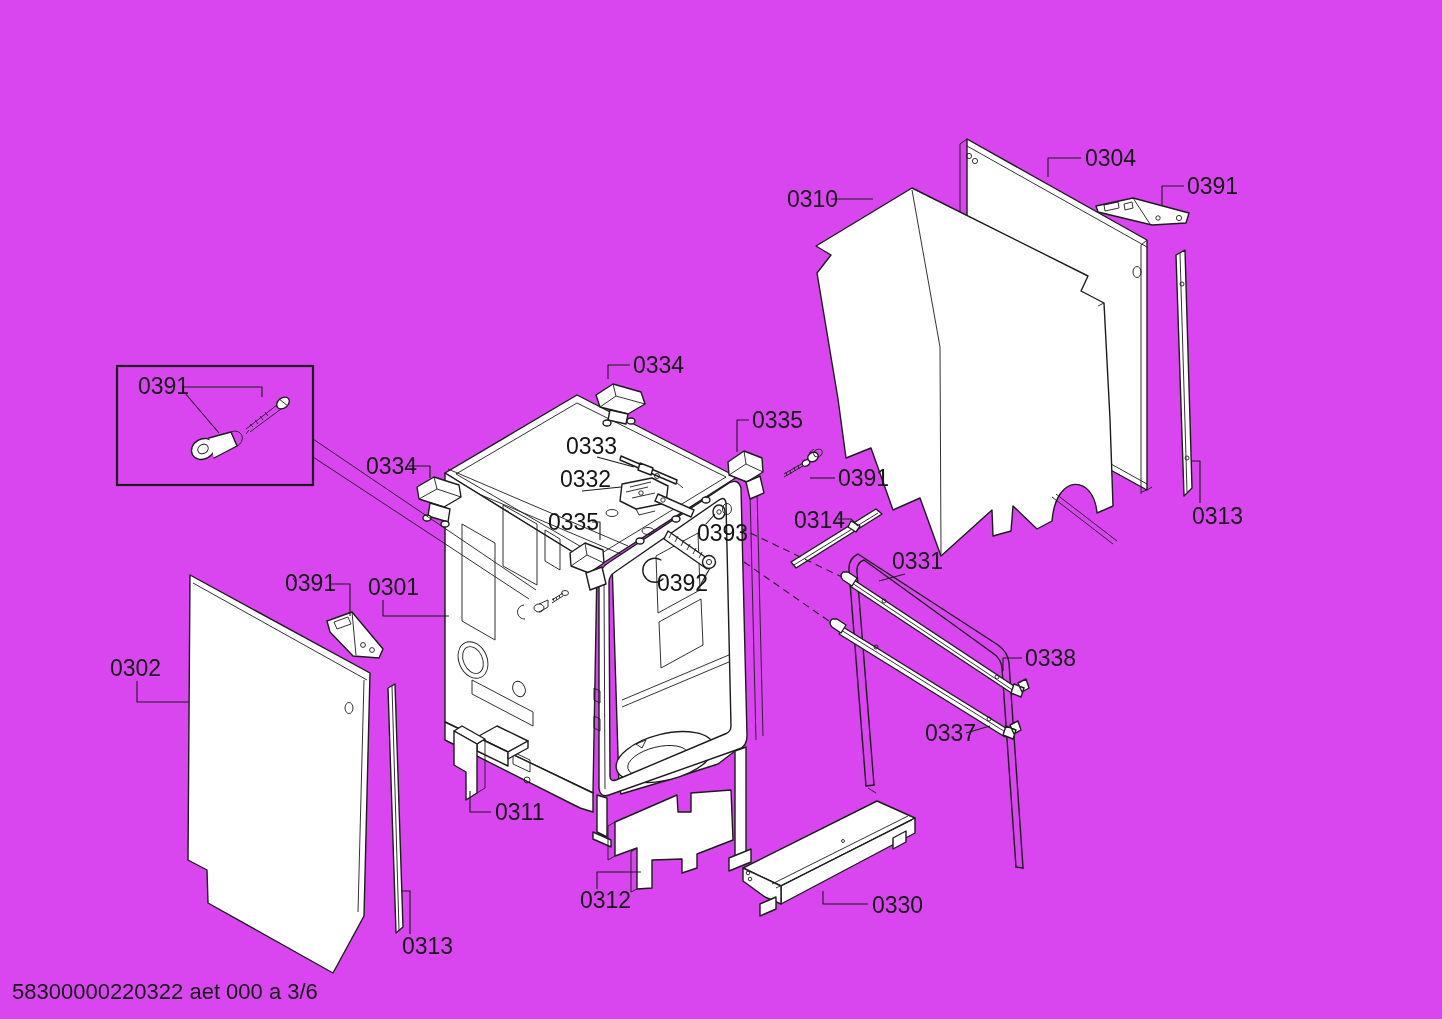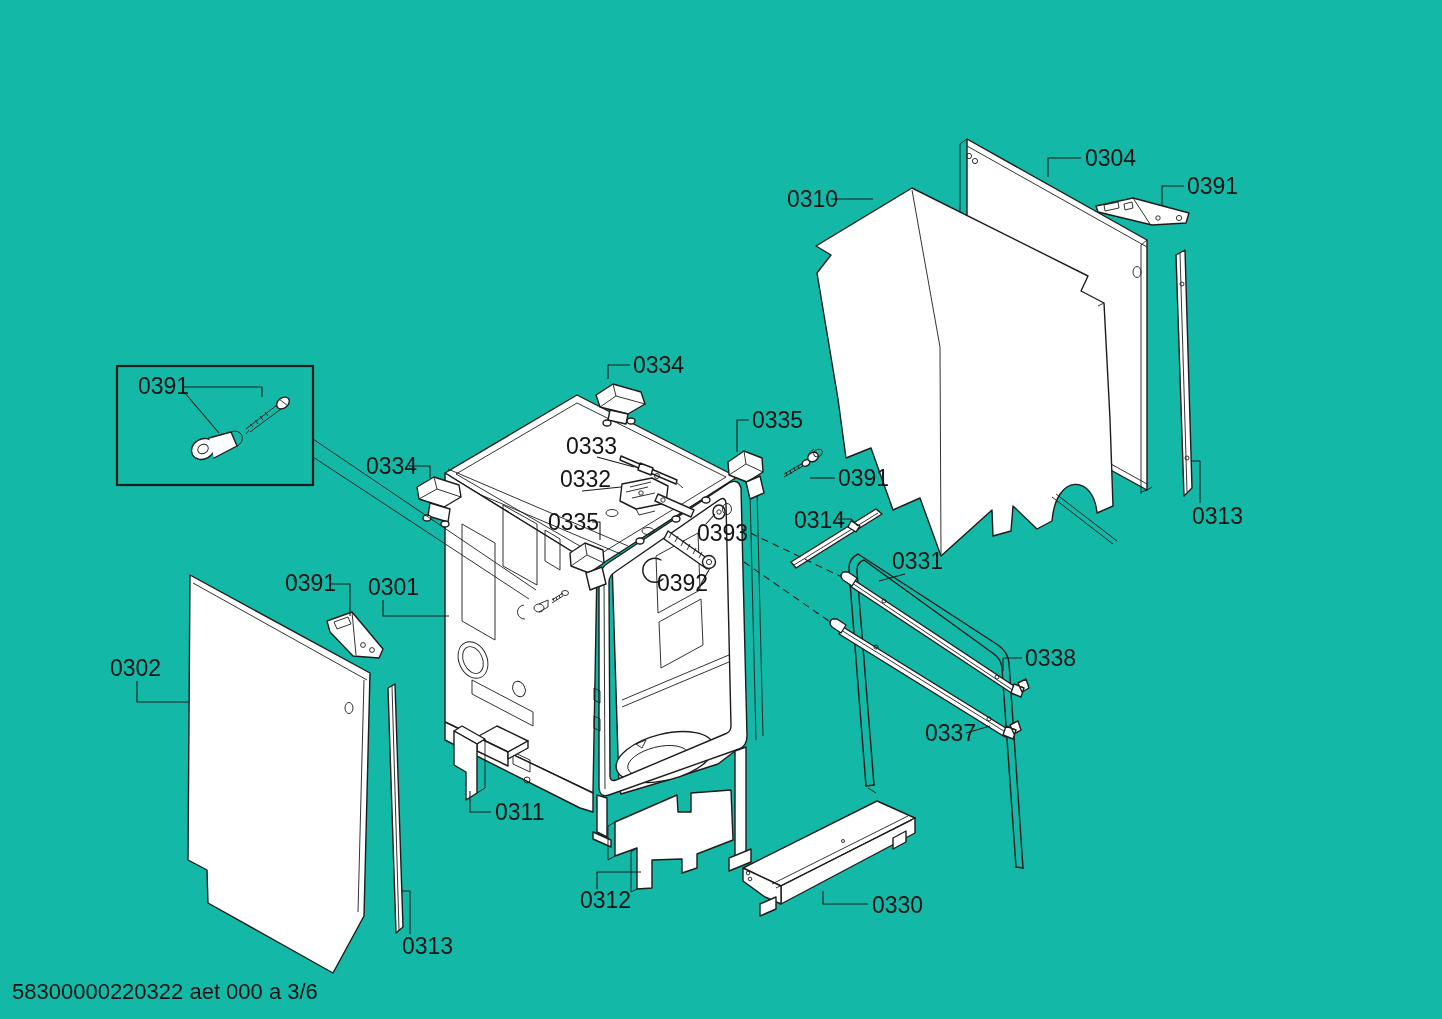--- a/index.html
+++ b/index.html
@@ -1,16 +1,16 @@
 <!DOCTYPE html>
 <html><head>
 <meta charset="utf-8">
 <style>
   html,body{margin:0;padding:0;background:#e8e8e8;}
-  .stage{position:relative;width:1442px;height:1019px;background:#14b8a6;overflow:hidden;margin:0 auto;}
+  .stage{position:relative;width:1442px;height:1019px;background:#d946ef;overflow:hidden;margin:0 auto;}
   svg{position:absolute;left:0;top:0;}
   .part{stroke:#1c1c1c;stroke-width:1.4;fill:none;stroke-linejoin:round;stroke-linecap:round;}
   .partw{stroke:#1c1c1c;stroke-width:1.4;fill:#ffffff;stroke-linejoin:round;stroke-linecap:round;}
   .thin{stroke:#1c1c1c;stroke-width:0.9;fill:none;stroke-linejoin:round;}
   .leader{stroke:#1c1c1c;stroke-width:1.1;fill:none;stroke-linejoin:round;}
   .dash{stroke:#1c1c1c;stroke-width:1.1;fill:none;stroke-dasharray:7,5;}
   .boxline{stroke:#1c1c1c;stroke-width:2.2;fill:none;}
   text{font-family:"Liberation Sans","DejaVu Sans",sans-serif;fill:#141414;}
   .lbl{font-size:23px;}
   .footer{font-size:22px;}

